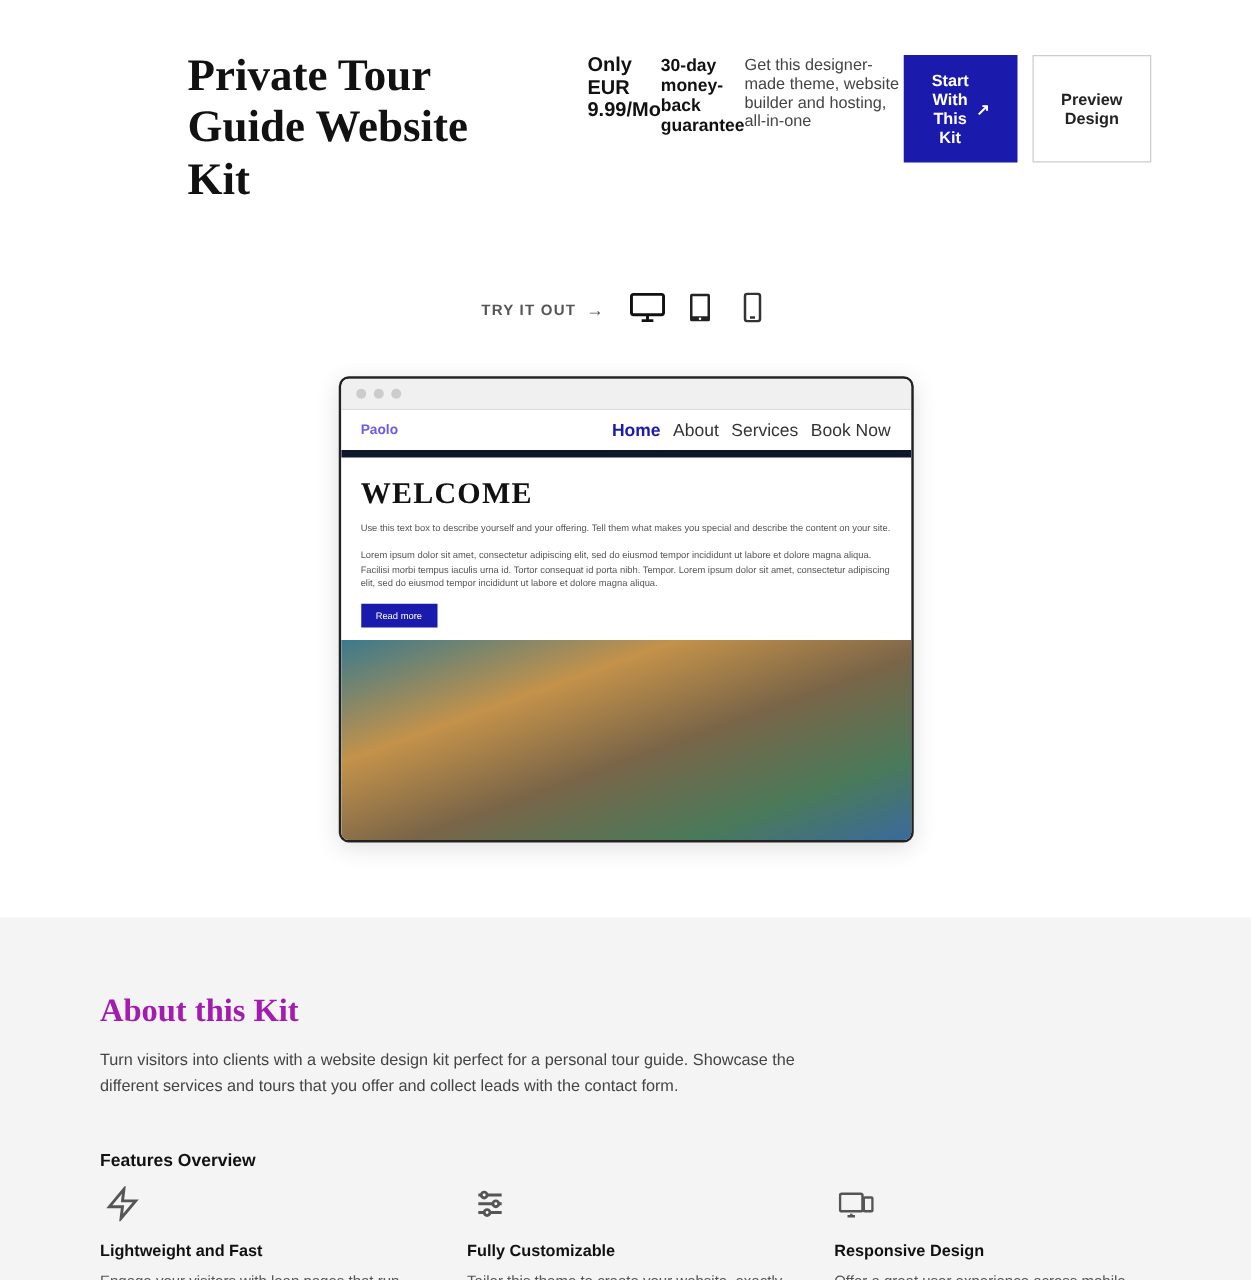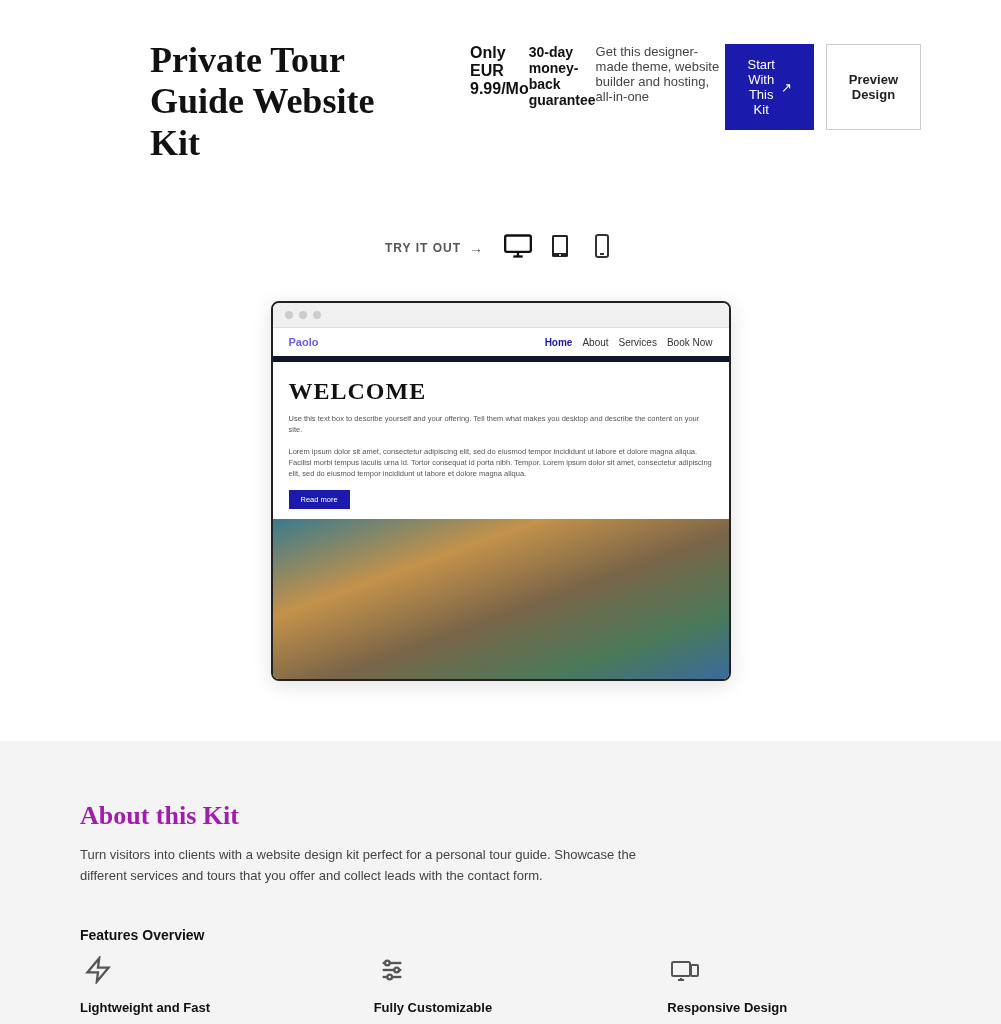--- a/index.html
+++ b/index.html
@@ -49,21 +49,21 @@
     .hero-buttons {
       display: flex;
       gap: 12px;
     }
     .btn-primary {
       background: #1a1aad;
       color: #fff;
       border: none;
       padding: 12px 22px;
       font-size: 13px;
-      font-weight: 400;
+      font-weight: 700;
       cursor: pointer;
       display: flex;
       align-items: center;
       gap: 6px;
     }
     .btn-secondary {
       background: #fff;
       color: #222;
       border: 1.5px solid #ccc;
       padding: 12px 22px;
@@ -148,21 +148,21 @@
       border-bottom: 6px solid #0f172a;
     }
     .mini-logo {
       font-size: 11px;
       color: #6b5ce7;
       font-weight: 700;
     }
     .mini-nav-links {
       display: flex;
       gap: 10px;
-      font-size: 10px;
+      font-size: 14px;
       color: #333;
     }
     .mini-nav-links span.active {
       color: #1a1aad;
       font-weight: 600;
     }
     
     .mini-welcome {
       padding: 16px 16px 10px;
     }
@@ -329,21 +329,21 @@
         <span class="mini-logo">Paolo</span>
         <div class="mini-nav-links">
           <span class="active">Home</span>
           <span>About</span>
           <span>Services</span>
           <span>Book Now</span>
         </div>
       </div>
       <div class="mini-welcome">
         <h1>WELCOME</h1>
-        <p class="mini-text">Use this text box to describe yourself and your offering. Tell them what makes you desktop and describe the content on your site.</p>
+        <p class="mini-text">Use this text box to describe yourself and your offering. Tell them what makes you special and describe the content on your site.</p>
         <p class="mini-text">Lorem ipsum dolor sit amet, consectetur adipiscing elit, sed do eiusmod tempor incididunt ut labore et dolore magna aliqua. Facilisi morbi tempus iaculis urna id. Tortor consequat id porta nibh. Tempor. Lorem ipsum dolor sit amet, consectetur adipiscing elit, sed do eiusmod tempor incididunt ut labore et dolore magna aliqua.</p>
         <button class="mini-btn">Read more</button>
       </div>
       <div class="mini-image">
         <div class="mini-image-overlay"></div>
       </div>
     </div>
   </div>
 </div>
 

